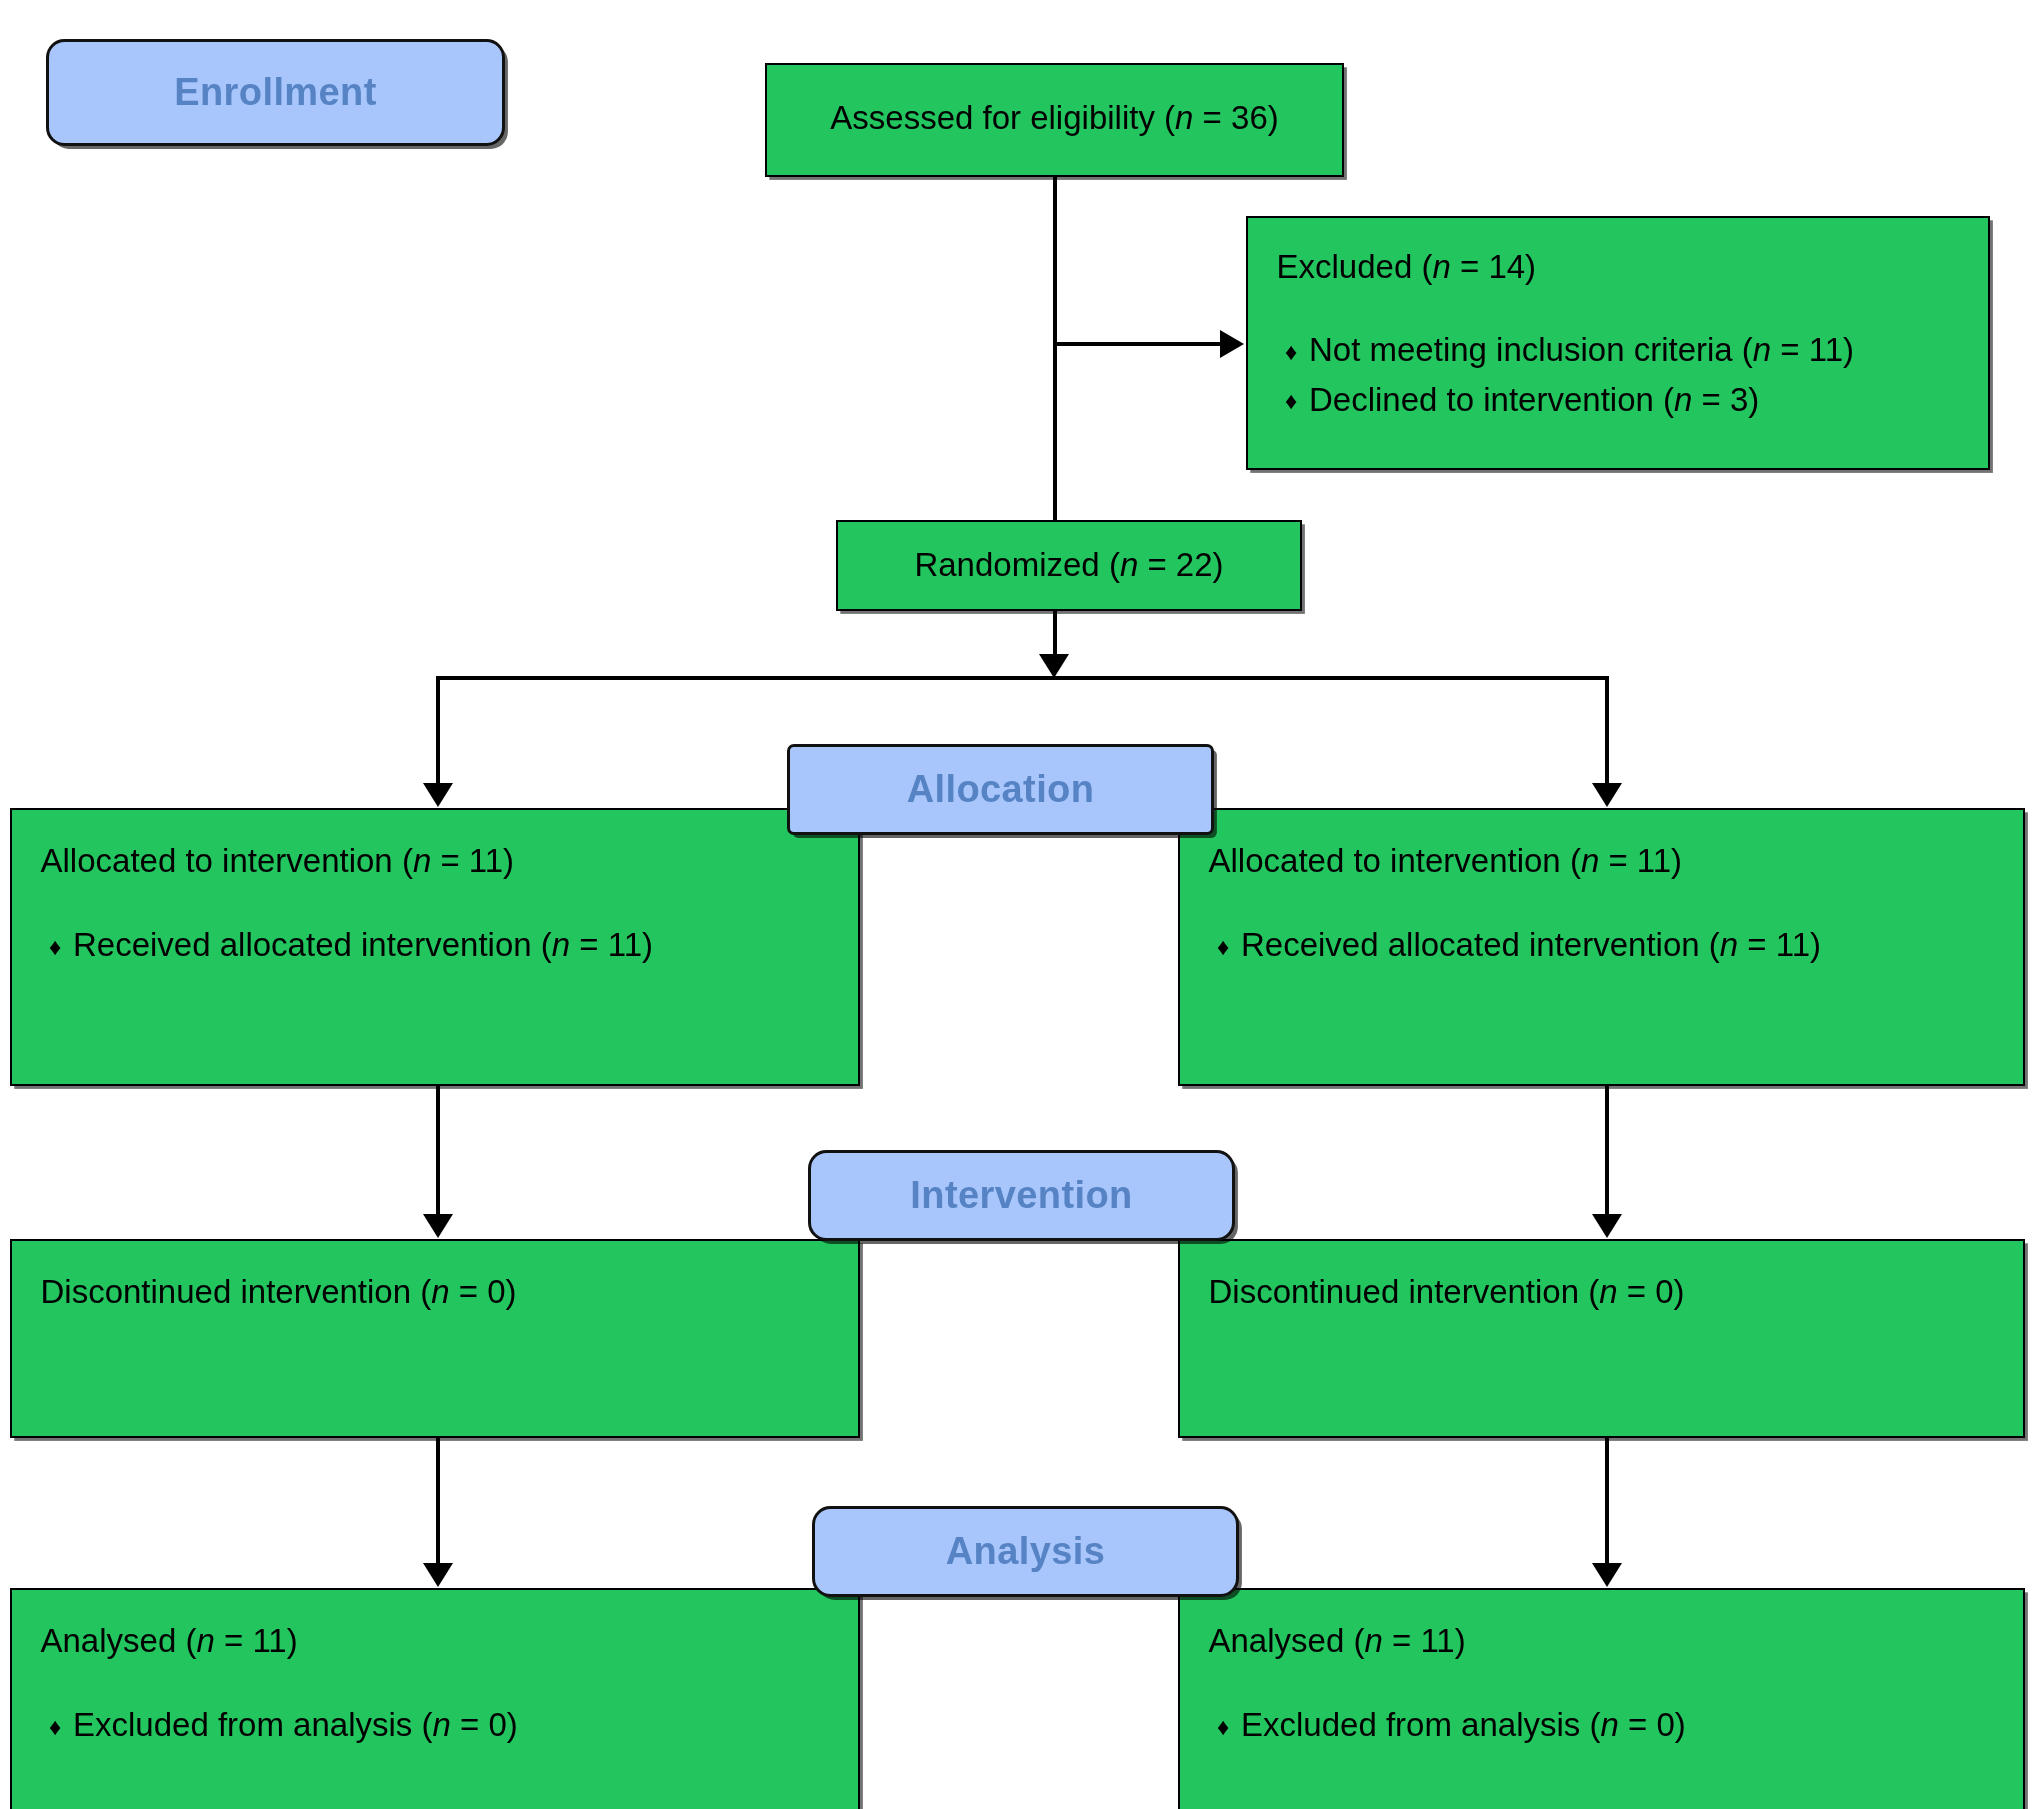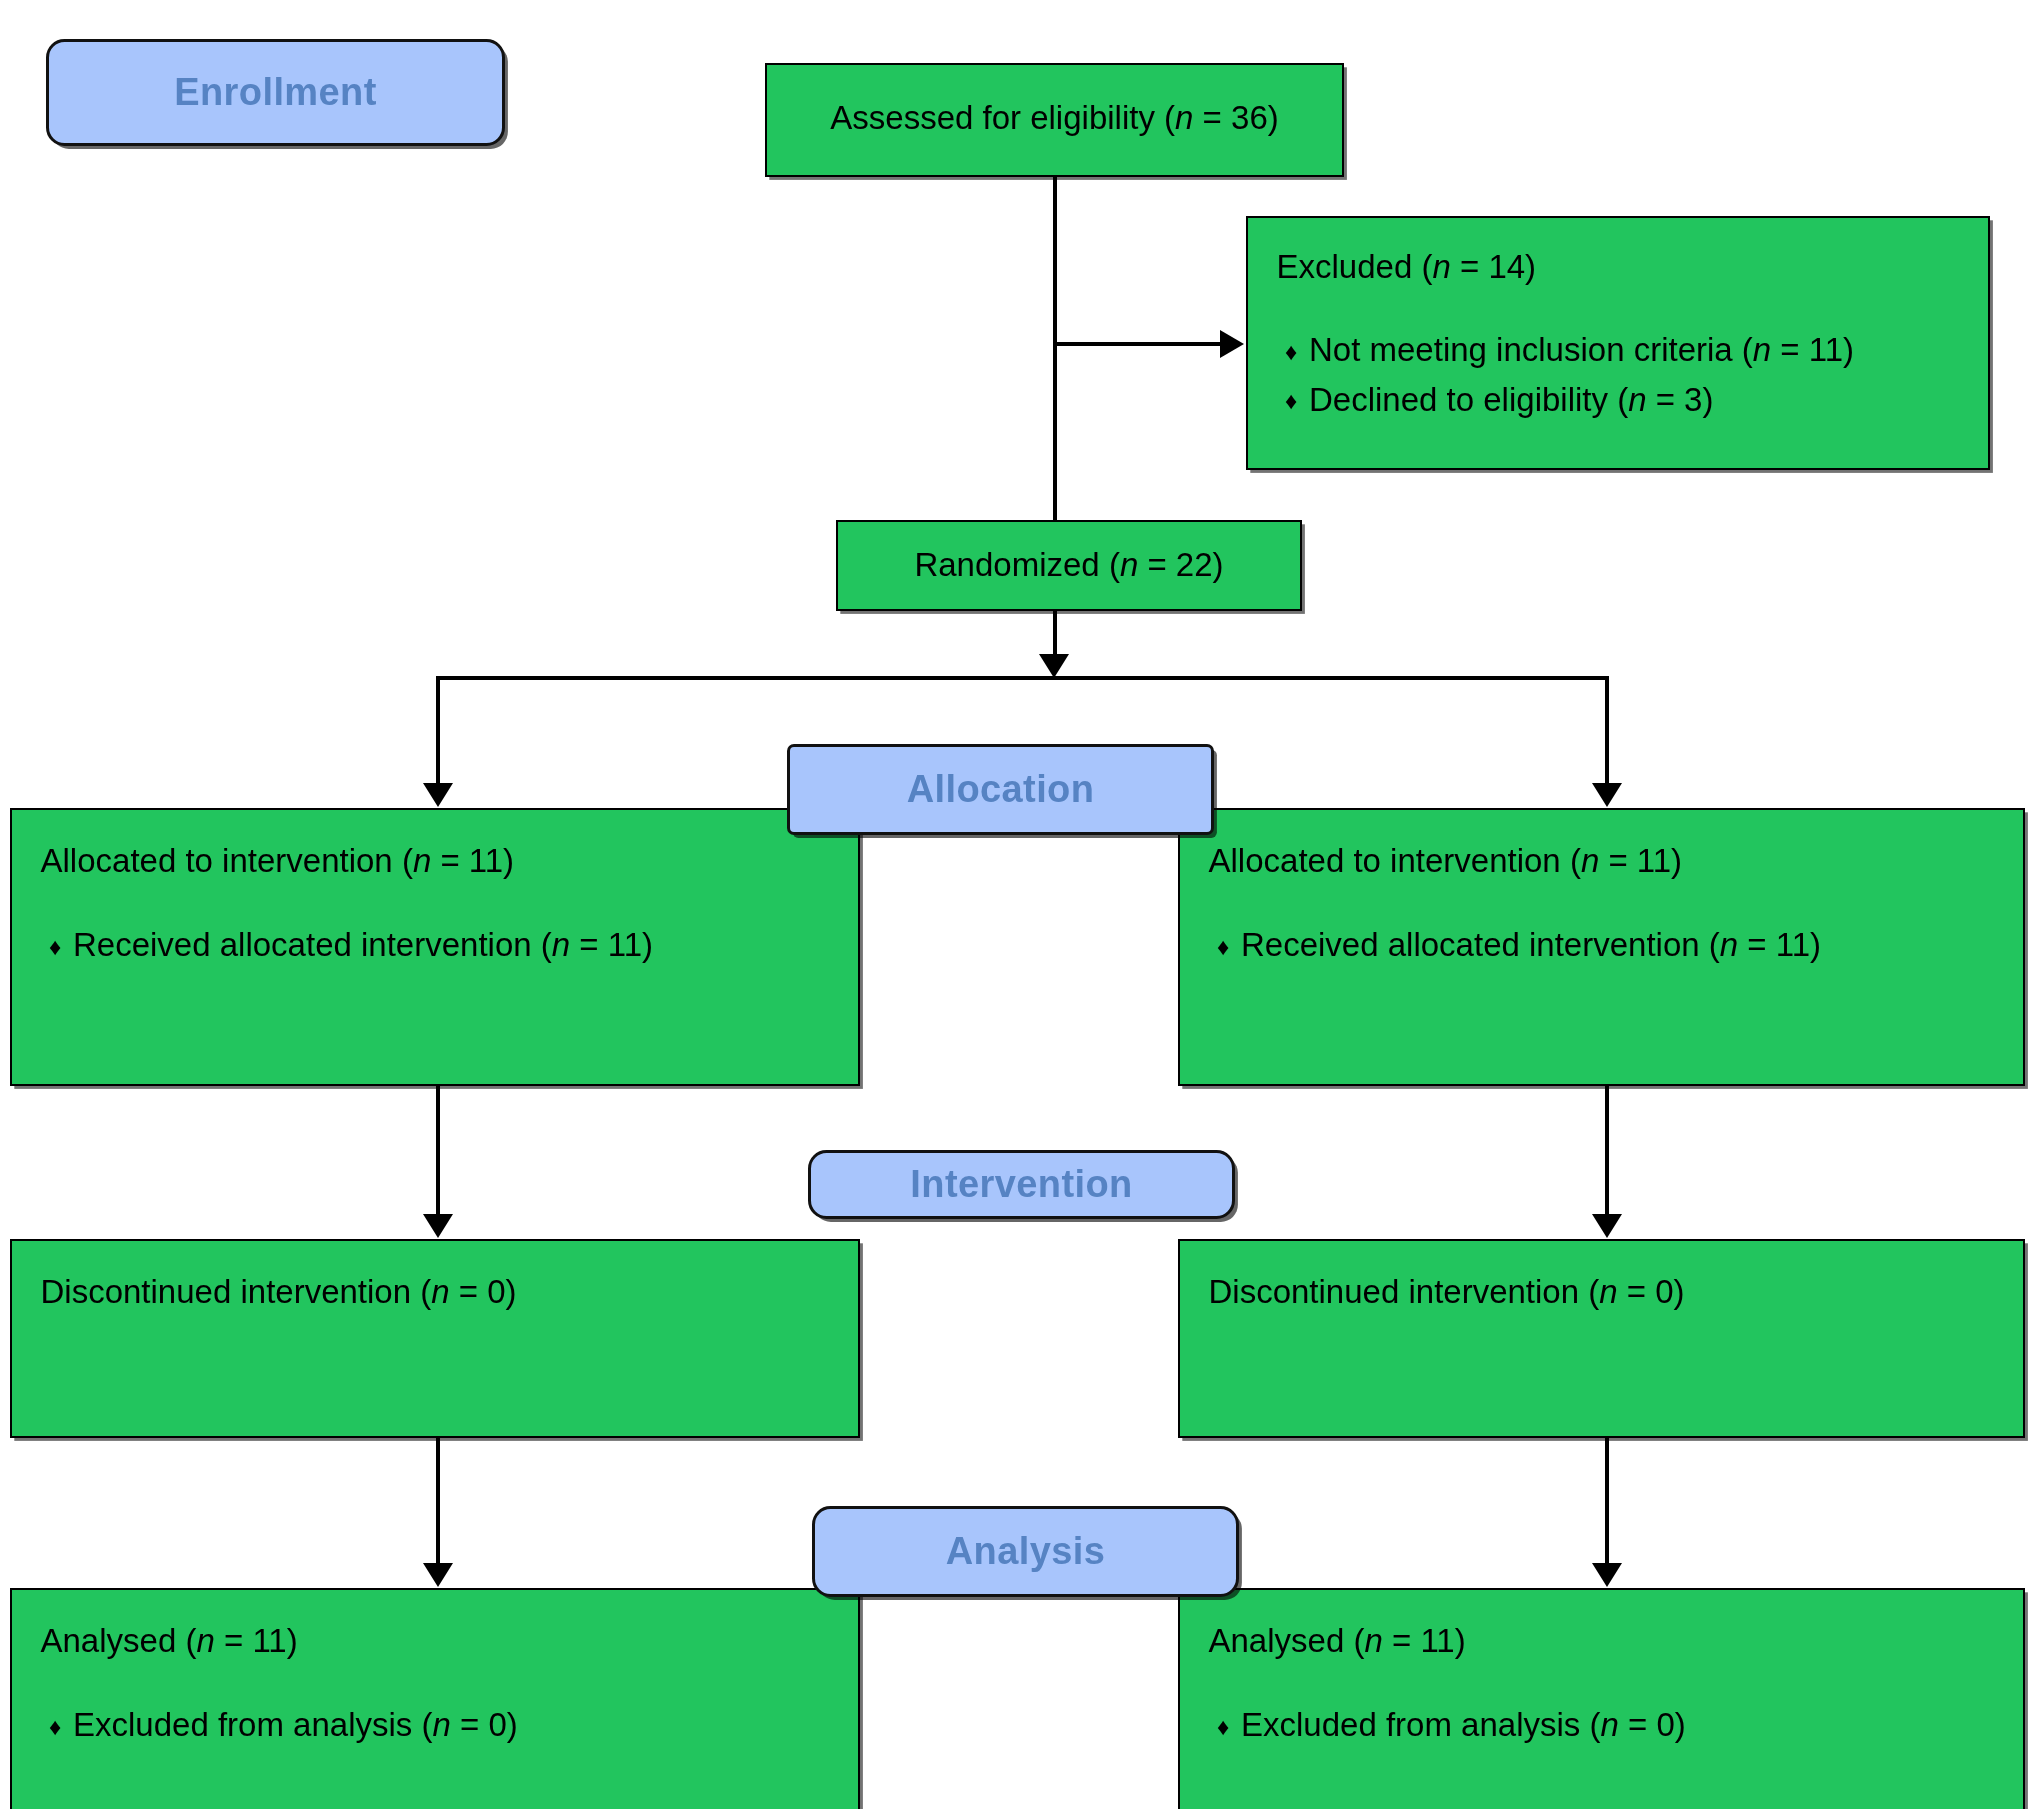--- a/index.html
+++ b/index.html
@@ -116,21 +116,21 @@
 
   <div class="box" style="left:1246px; top:216px; width:744px; height:254px;">
     <div class="txt" style="top:27px;">
       <span>Excluded (</span><i class="n">n</i><span> = 14)</span>
     </div>
     <div class="bullets" style="top:107px;">
       <div class="bl">
         <span class="dia">♦</span><span>Not meeting inclusion criteria (</span><i class="n">n</i><span> = 11)</span>
       </div>
       <div class="bl">
-        <span class="dia">♦</span><span>Declined to eligibility (</span><i class="n">n</i><span> = 3)</span>
+        <span class="dia">♦</span><span>Declined to intervention (</span><i class="n">n</i><span> = 3)</span>
       </div>
     </div>
   </div>
 
   <div class="box" style="left:836px; top:520px; width:466px; height:91px;">
     <div class="txt centered" style="top:21.4px;">
       <span>Randomized (</span><i class="n">n</i><span> = 22)</span>
     </div>
   </div>
 
@@ -165,21 +165,21 @@
       <span>Discontinued intervention (</span><i class="n">n</i><span> = 0)</span>
     </div>
   </div>
 
   <div class="box" style="left:1178px; top:1239px; width:847px; height:199px;">
     <div class="txt" style="top:28.5px;">
       <span>Discontinued intervention (</span><i class="n">n</i><span> = 0)</span>
     </div>
   </div>
 
-  <div class="pill" style="left:808px; top:1150px; width:427px; height:69px;">
+  <div class="pill" style="left:808px; top:1150px; width:427px; height:91px;">
     <span>Intervention</span>
   </div>
 
   <div class="box" style="left:10px; top:1588px; width:850px; height:224px;">
     <div class="txt" style="top:28.5px;">
       <span>Analysed (</span><i class="n">n</i><span> = 11)</span>
     </div>
     <div class="bullets" style="top:110px;">
       <div class="bl">
         <span class="dia">♦</span><span>Excluded from analysis (</span><i class="n">n</i><span> = 0)</span>

